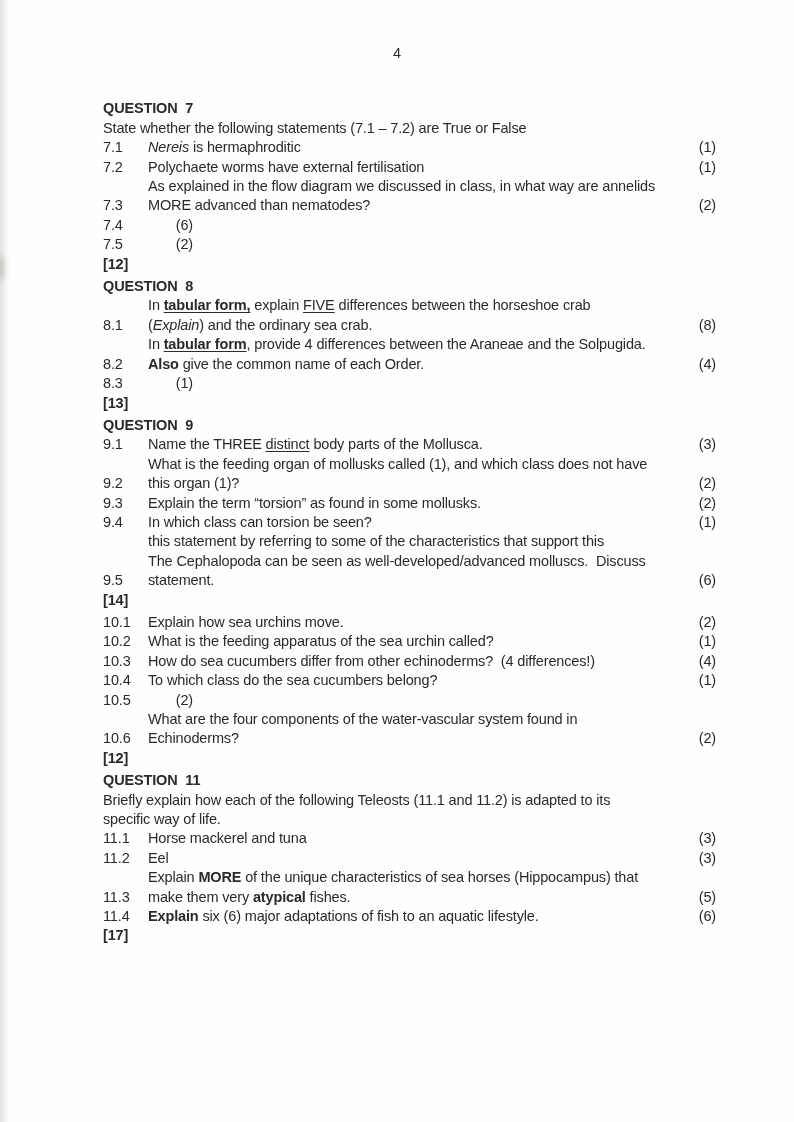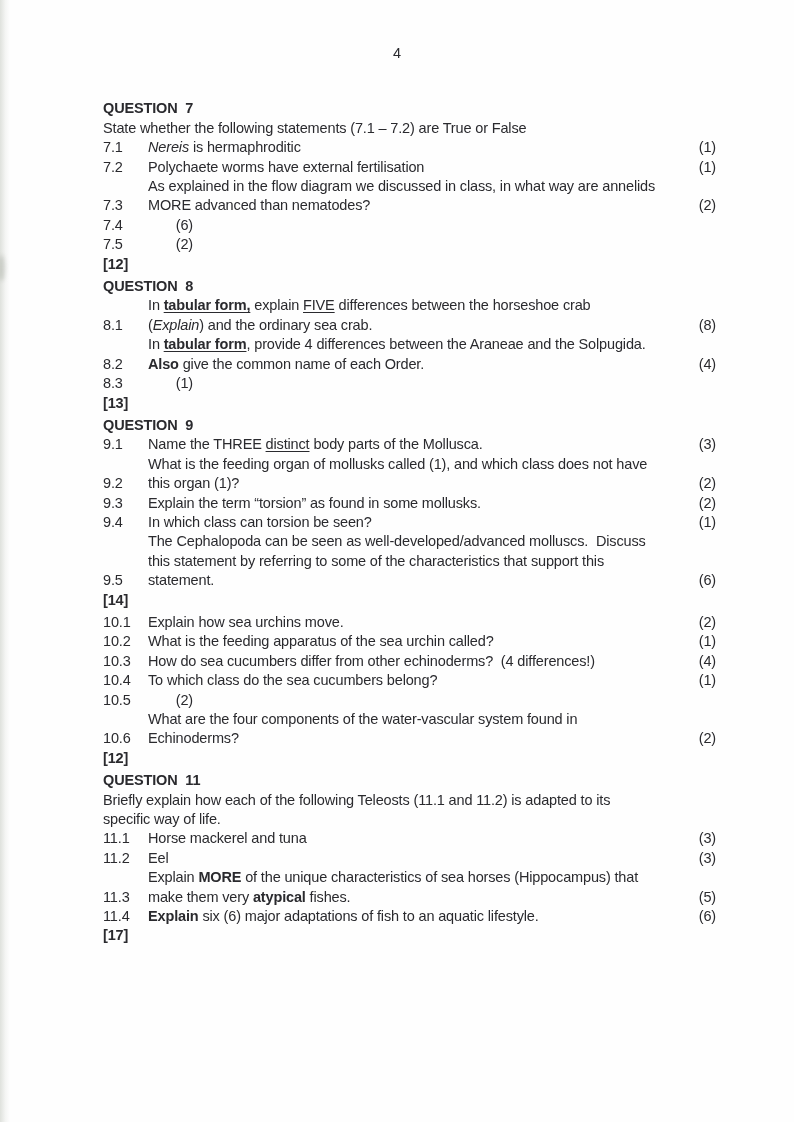--- a/index.html
+++ b/index.html
@@ -146,22 +146,22 @@
         <div class="item">
           <div class="item-num">9.4</div>
           <div class="item-text">
             <div class="item-line">In which class can torsion be seen?</div>
           </div>
           <div class="item-marks">(1)</div>
         </div>
         <div class="item">
           <div class="item-num">9.5</div>
           <div class="item-text">
+            <div class="item-line">this statement by referring to some of the characteristics that support this</div>
             <div class="item-line">The Cephalopoda can be seen as well-developed/advanced molluscs.  Discuss</div>
-            <div class="item-line">this statement by referring to some of the characteristics that support this</div>
             <div class="item-line">statement.</div>
           </div>
           <div class="item-marks">(6)</div>
         </div>
         <div class="q-total">[14]</div>
       </div>
       <div class="question">
         <div class="item">
           <div class="item-num">10.1</div>
           <div class="item-text">

